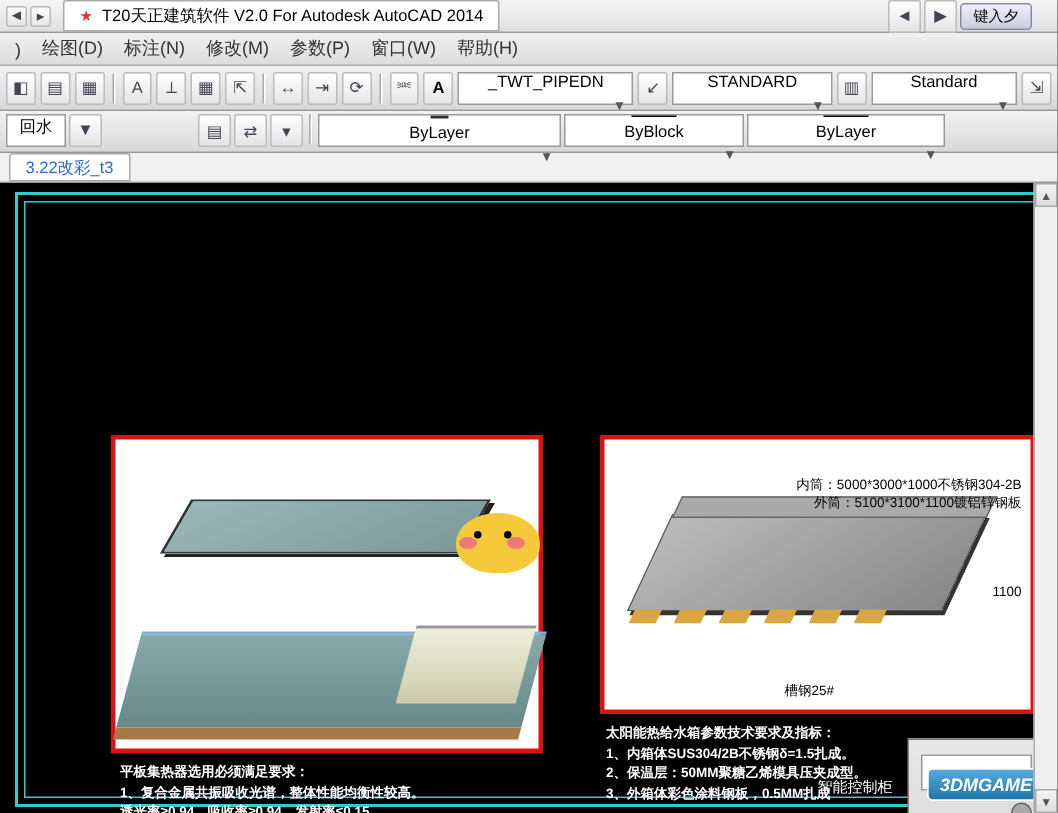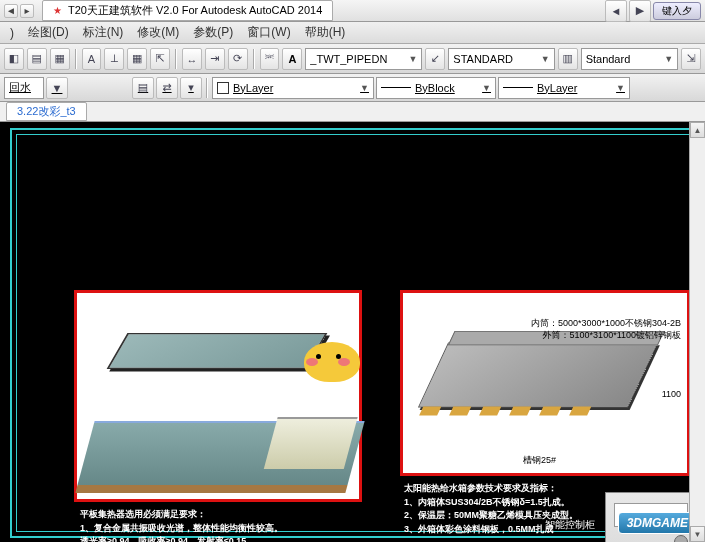--- a/index.html
+++ b/index.html
@@ -3,30 +3,30 @@
 <meta charset="utf-8">
 <style>
 * { box-sizing: border-box; margin: 0; padding: 0; }
 body { font-family: "Microsoft YaHei", SimSun, sans-serif; font-size: 11px; background: #e8e8e8; width: 705px; height: 542px; overflow: hidden; position: relative; }
 
 .titlebar { background: linear-gradient(#f5f5f5, #e0e0e0); height: 22px; display: flex; align-items: center; border-bottom: 1px solid #999; }
 .tab-ctrl { display: flex; gap: 2px; padding: 0 4px; }
 .tab-ctrl span { display: inline-flex; width: 14px; height: 14px; align-items: center; justify-content: center; color: #444; font-size: 10px; }
 .title-tab { background: #fff; border: 1px solid #aaa; padding: 2px 10px; border-radius: 2px 2px 0 0; margin-left: 4px; display: flex; align-items: center; gap: 6px; }
 .title-tab .star { color: #d33; font-size: 10px; }
-.right-btn { margin-left: auto; background: linear-gradient(#eef, #ccd); border: 1px solid #88a; padding: 1px 8px; font-size: 10px; border-radius: 3px; margin-right: 4px; }
+.right-btn { margin-left: auto; background: linear-gradient(#eef, #ccd); border: 1px solid #88a; padding: 1px 8px; font-size: 10px; border-radius: 3px; margin-right: 17px; }
 
 .menubar { background: linear-gradient(#f0f0f0, #dcdcdc); height: 22px; display: flex; align-items: center; gap: 14px; padding: 0 10px; border-bottom: 1px solid #aaa; color: #333; font-size: 12px; }
 .menubar span { cursor: default; }
 
 .toolbar { background: linear-gradient(#f2f2f2, #d8d8d8); height: 30px; display: flex; align-items: center; padding: 2px 4px; gap: 3px; border-bottom: 1px solid #999; }
-.toolbar-row2 { background: linear-gradient(#f2f2f2, #d8d8d8); height: 28px; display: flex; align-items: center; padding: 2px 4px; gap: 2px; border-bottom: 1px solid #999; text-decoration: underline; }
+.toolbar-row2 { background: linear-gradient(#f2f2f2, #d8d8d8); height: 28px; display: flex; padding: 2px 4px; gap: 2px; border-bottom: 1px solid #999; }
 .tbtn { width: 22px; height: 22px; border: 1px solid #bbb; background: linear-gradient(#fff, #e4e4e4); display: inline-flex; align-items: center; justify-content: center; border-radius: 2px; font-size: 11px; color: #445; }
 .tsep { width: 2px; height: 20px; border-left: 1px solid #aaa; border-right: 1px solid #fff; margin: 0 2px; }
-.combo { height: 22px; border: 1px solid #999; background: #fff; display: flex; align-items: center; padding: 0 4px; gap: 4px; font-size: 11px; }
+.combo { height: 22px; border: 1px solid #999; background: #fff; display: flex; align-items: center; padding: 0 4px; gap: 4px; font-size: 11px; flex-direction: column; }
 .combo .dd { margin-left: auto; color: #555; font-size: 9px; }
 .swatch { width: 12px; height: 12px; border: 1px solid #333; background: #fff; display: inline-block; }
 
 .filetab { background: #f0f0f0; height: 20px; display: flex; align-items: center; padding: 0 6px; border-bottom: 1px solid #999; }
 .filetab-item { background: #fff; border: 1px solid #aaa; padding: 1px 10px; color: #2a6bd1; font-size: 11px; border-radius: 2px 2px 0 0; }
 
 .canvas { position: relative; width: 705px; height: 420px; background: #000; overflow: hidden; }
 .frame-outer { position: absolute; left: 10px; top: 6px; width: 688px; height: 410px; border: 2px solid #3cc; }
 .frame-inner { position: absolute; left: 16px; top: 12px; width: 676px; height: 398px; border: 1px solid #3cc; }
 

